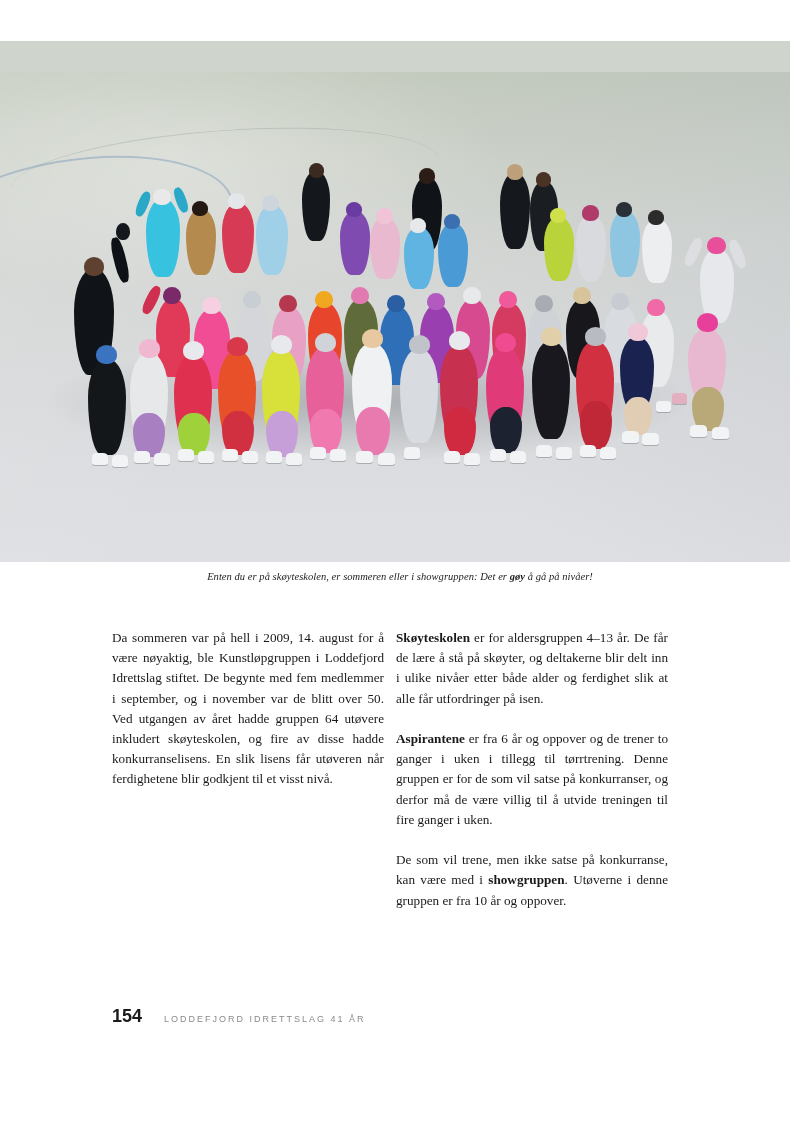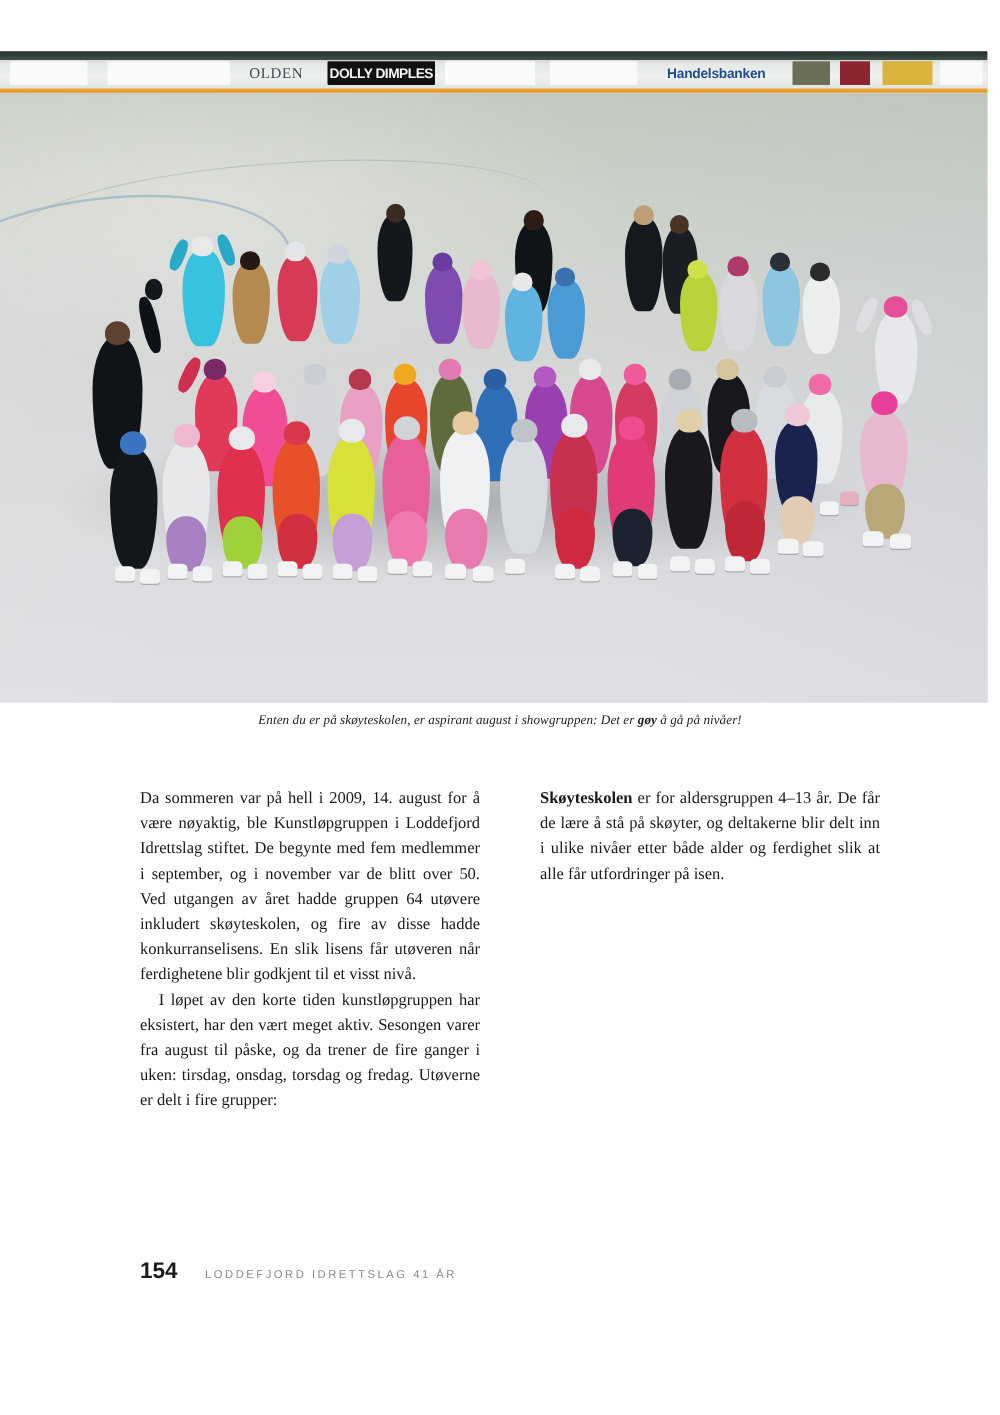--- a/index.html
+++ b/index.html
@@ -179,21 +179,21 @@
   .col {
     position: absolute;
     top: 628px;
     width: 272px;
     font-size: 13.2px;
     line-height: 20.2px;
     color: #191919;
     text-align: left;
   }
   .col-left  { left: 112px; }
-  .col-right { left: 432px; }
+  .col-right { left: 396px; }
   .col p { margin: 0; }
   .col p.indent { text-indent: 15px; }
   .col p.gap { margin-top: 20.2px; }
   .col p.justify { text-align: justify; }
   .col b { font-weight: bold; }
 
   
   .footer {
     position: absolute;
     left: 112px;
@@ -220,34 +220,20 @@
 <body>
 
 <div class="photo">
 
   <div class="ice">
     <div class="ice-sheen"></div>
     <div class="ice-line"></div>
     <div class="ice-line2"></div>
   </div>
 
-  <div class="boards">
-    <div class="board-top-dark"></div>
-    <div class="ad ad-generic ad-g1"></div>
-    <div class="ad ad-generic ad-g2"></div>
-    <div class="ad ad-olden">OLDEN</div>
-    <div class="ad ad-dolly">DOLLY DIMPLES</div>
-    <div class="ad ad-generic ad-g3"></div>
-    <div class="ad ad-generic ad-g4"></div>
-    <div class="ad ad-handels">Handelsbanken</div>
-    <div class="ad ad-generic ad-g5"></div>
-    <div class="ad ad-generic ad-g6"></div>
-    <div class="ad ad-generic ad-g7"></div>
-    <div class="ad ad-generic ad-g8"></div>
-  </div>
 
   <div class="crowd">
 
     <div class="shadow" style="left:48px; top:300px; width:640px; height:120px;"></div>
 
     <div class="kid" style="left:302px; top:130px; width:28px; height:70px; background:#14181d;"></div>
     <div class="helmet" style="left:309px; top:122px; width:15px; height:15px; background:#3a2a20;"></div>
     <div class="kid" style="left:412px; top:136px; width:30px; height:74px; background:#101418;"></div>
     <div class="helmet" style="left:419px; top:127px; width:16px; height:16px; background:#2b1d16;"></div>
     <div class="kid" style="left:500px; top:132px; width:30px; height:76px; background:#15191e;"></div>
@@ -425,28 +411,29 @@
     <div class="kid" style="left:692px; top:346px; width:32px; height:44px; background:#b9a878;"></div>
     <div class="skate" style="left:690px; top:384px; width:17px; height:12px;"></div>
     <div class="skate" style="left:712px; top:386px; width:17px; height:12px;"></div>
 
     <div class="skate" style="left:672px; top:352px; width:15px; height:11px; background:#e4b0c0;"></div>
     <div class="skate" style="left:656px; top:360px; width:15px; height:11px;"></div>
   </div>
 </div>
 
 <div class="caption">
-  <span>Enten du er på skøyteskolen, er aspirant august i showgruppen: Det er </span><b>gøy</b><span> å gå på nivåer!</span>
+  <span>Enten du er på skøyteskolen, er sommeren eller i showgruppen: Det er </span><b>gøy</b><span> å gå på nivåer!</span>
 </div>
 
 <div class="col col-left">
   <p class="justify">Da sommeren var på hell i 2009, 14. august for å være nøyaktig, ble Kunstløpgruppen i Loddefjord Idrettslag stiftet. De begynte med fem medlemmer i september, og i november var de blitt over 50. Ved utgangen av året hadde gruppen 64 utøvere inkludert skøyteskolen, og fire av disse hadde konkurranselisens. En slik lisens får utøveren når ferdighetene blir godkjent til et visst nivå.</p>
-  <p class="indent justify">I løpet av den korte tiden kunstløpgruppen har eksistert, har den vært meget aktiv. Sesongen varer fra august til påske, og da trener de fire ganger i uken: tirsdag, onsdag, torsdag og fredag. Utøverne er delt i fire grupper:</p>
 </div>
 
 <div class="col col-right">
   <p class="justify"><b>Skøyteskolen</b><span> er for aldersgruppen 4–13 år. De får de lære å stå på skøyter, og deltakerne blir delt inn i ulike nivåer etter både alder og ferdighet slik at alle får utfordringer på isen.</span></p>
+  <p class="gap justify"><b>Aspirantene</b><span> er fra 6 år og oppover og de trener to ganger i uken i tillegg til tørrtrening. Denne gruppen er for de som vil satse på konkurranser, og derfor må de være villig til å utvide treningen til fire ganger i uken.</span></p>
+  <p class="gap justify"><span>De som vil trene, men ikke satse på konkurranse, kan være med i </span><b>showgruppen</b><span>. Utøverne i denne gruppen er fra 10 år og oppover.</span></p>
 </div>
 
 <div class="footer">
   <span class="folio">154</span>
   <span class="runhead">LODDEFJORD IDRETTSLAG 41 ÅR</span>
 </div>
 
 </body></html>

